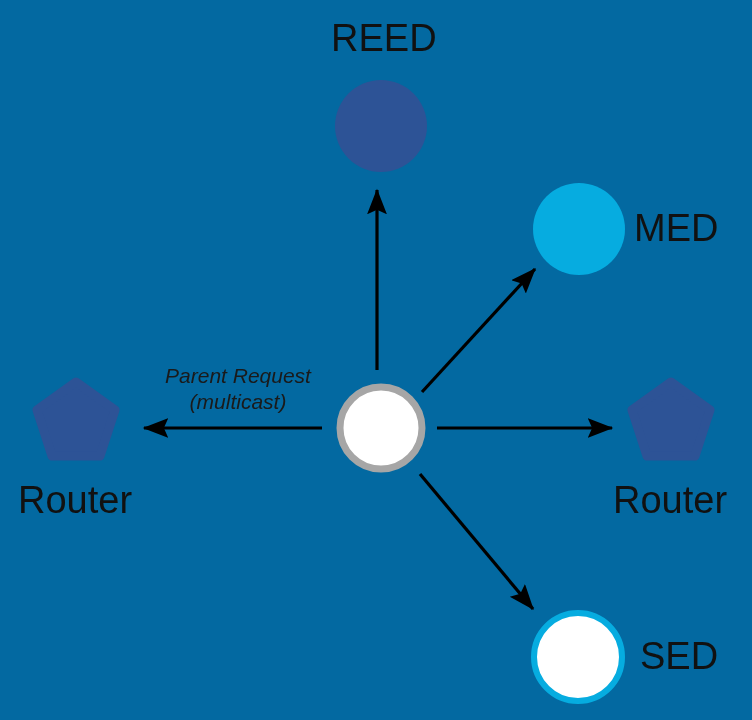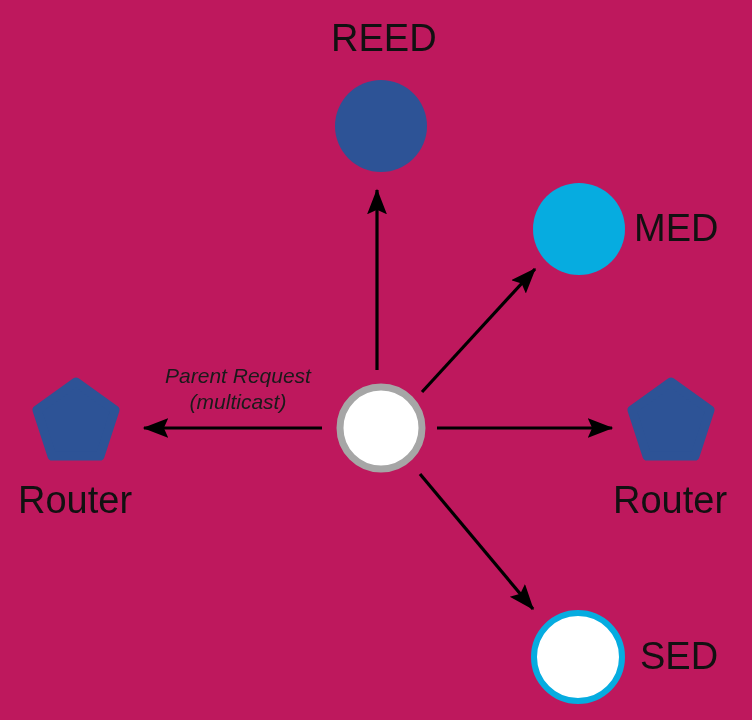--- a/index.html
+++ b/index.html
@@ -7,21 +7,21 @@
     padding: 0;
     background: #ffffff;
   }
   body {
     font-family: "Liberation Sans", sans-serif;
   }
   #diagram-root {
     position: relative;
     width: 752px;
     height: 720px;
-    background: #be185d;
+    background: #0369a1;
     overflow: hidden;
   }
   #diagram-svg {
     position: absolute;
     left: 0;
     top: 0;
     width: 752px;
     height: 720px;
     display: block;
   }

